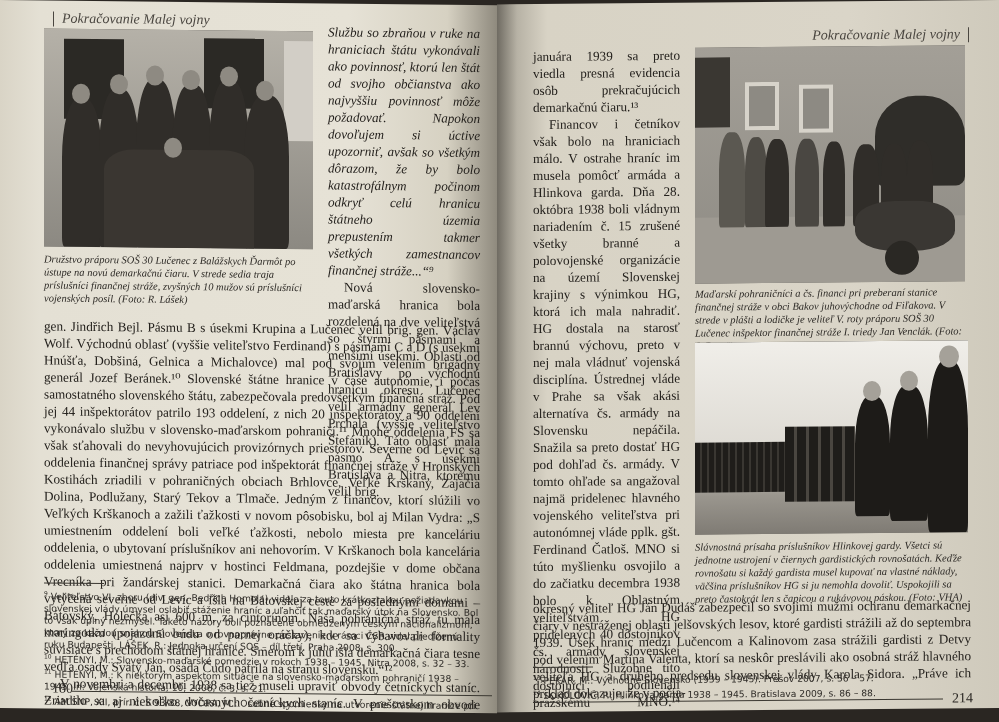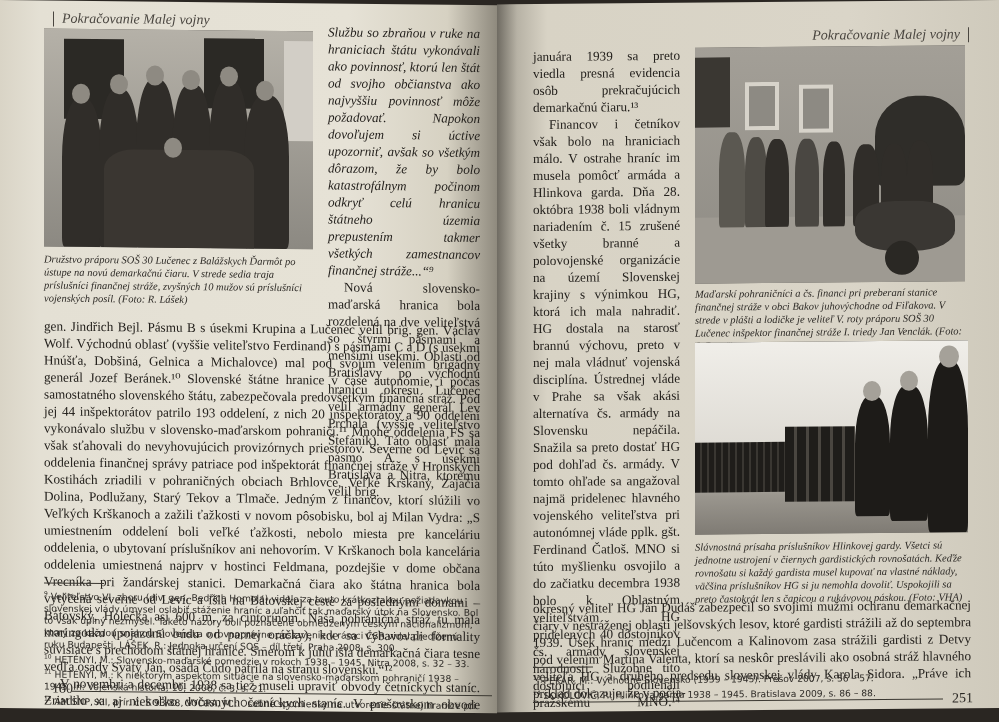--- a/index.html
+++ b/index.html
@@ -164,15 +164,15 @@
       <p class="noindent">okresný veliteľ HG Ján Dudáš zabezpečil so svojimi mužmi ochranu demarkačnej čiary v nestráženej oblasti jelšovských lesov, ktoré gardisti strážili až do septembra 1939. Úsek hraníc medzi Lučencom a Kalinovom zasa strážili gardisti z Detvy pod velením Martina Valenta, ktorí sa neskôr preslávili ako osobná stráž hlavného veliteľa HG a druhého predsedu slovenskej vlády Karola Sidora. „Práve ich príklad dokazuje, že v počia-</p>
     </div>
 
     <div class="footnotes" style="left:36px; top:663px; width:438px;">
       <div class="rule"></div>
       <div class="fn"><sup>13</sup> <span>PEKÁR, M.: Východné Slovensko (1939 – 1945). Prešov 2007, s. 56 – 57.</span></div>
       <div class="fn"><sup>14</sup> <span>SOKOLOVIČ, P.: Hlinkova garda 1938 – 1945. Bratislava 2009, s. 86 – 88.</span></div>
     </div>
 
     <div class="bottom-rule" style="left:36px; top:698px; width:410px;"></div>
-    <div class="folio" style="left:455px; top:690px;">251</div>
+    <div class="folio" style="left:455px; top:690px;">214</div>
   </div>
 </div>
 
 </body></html>

